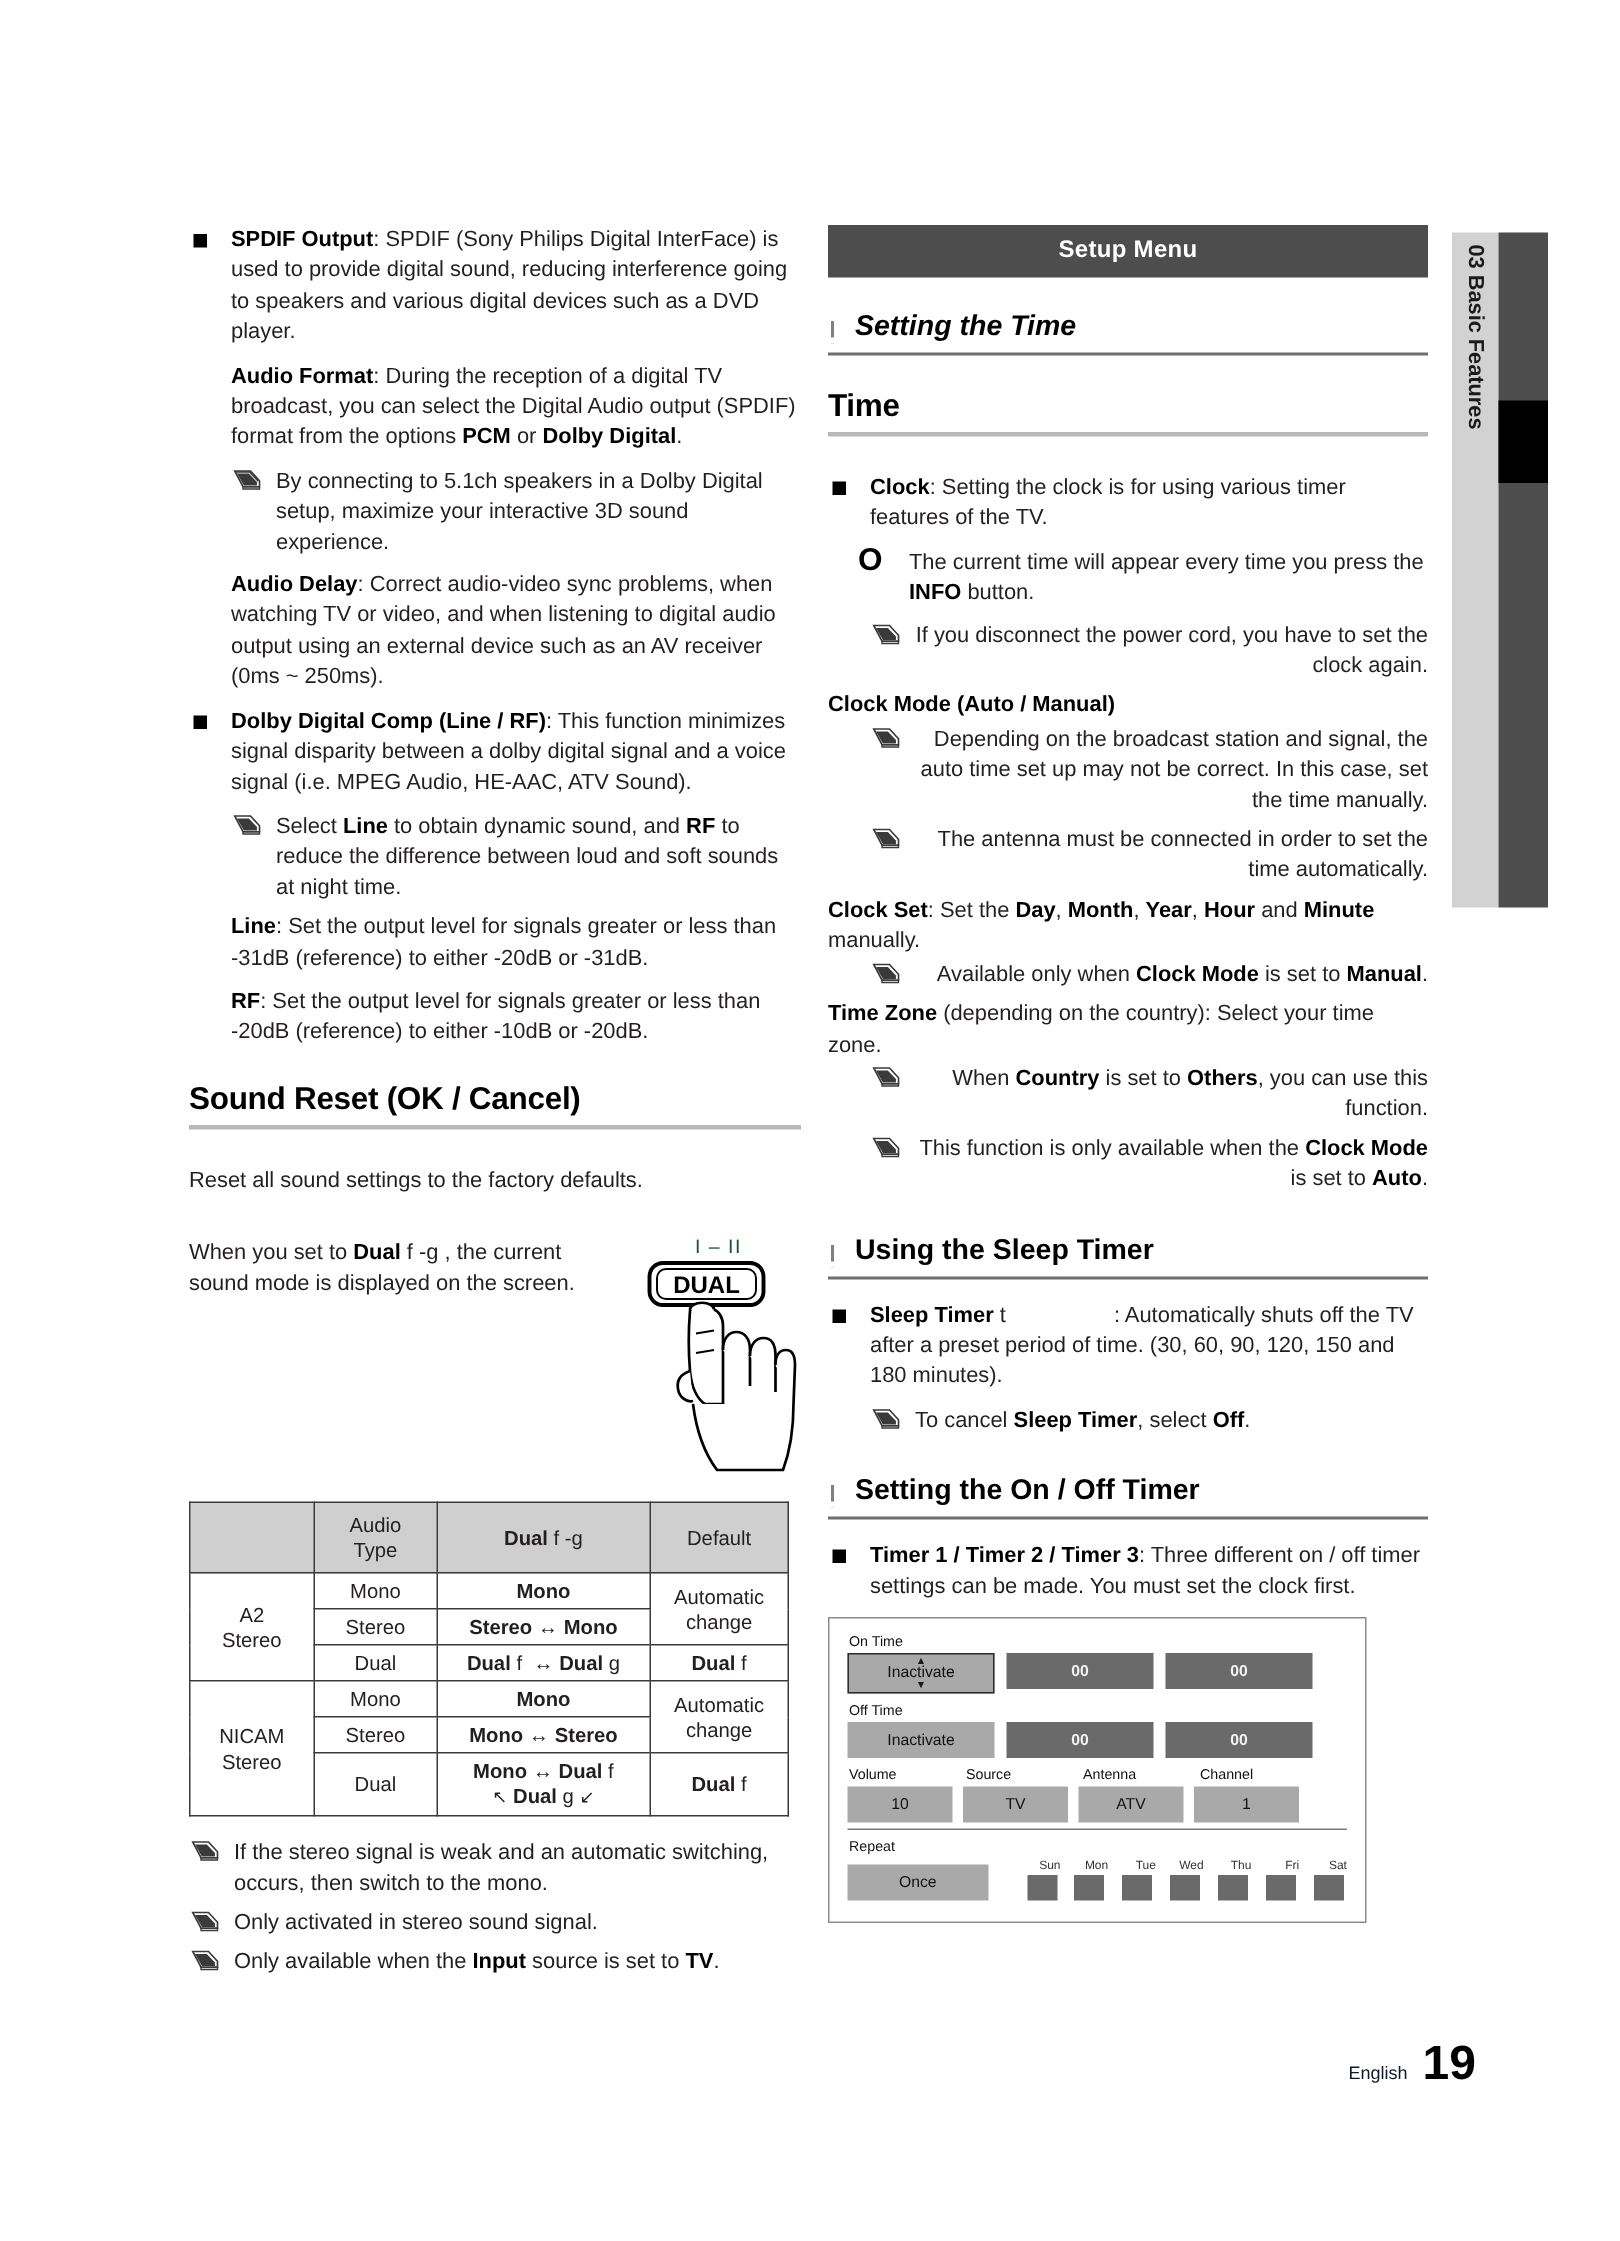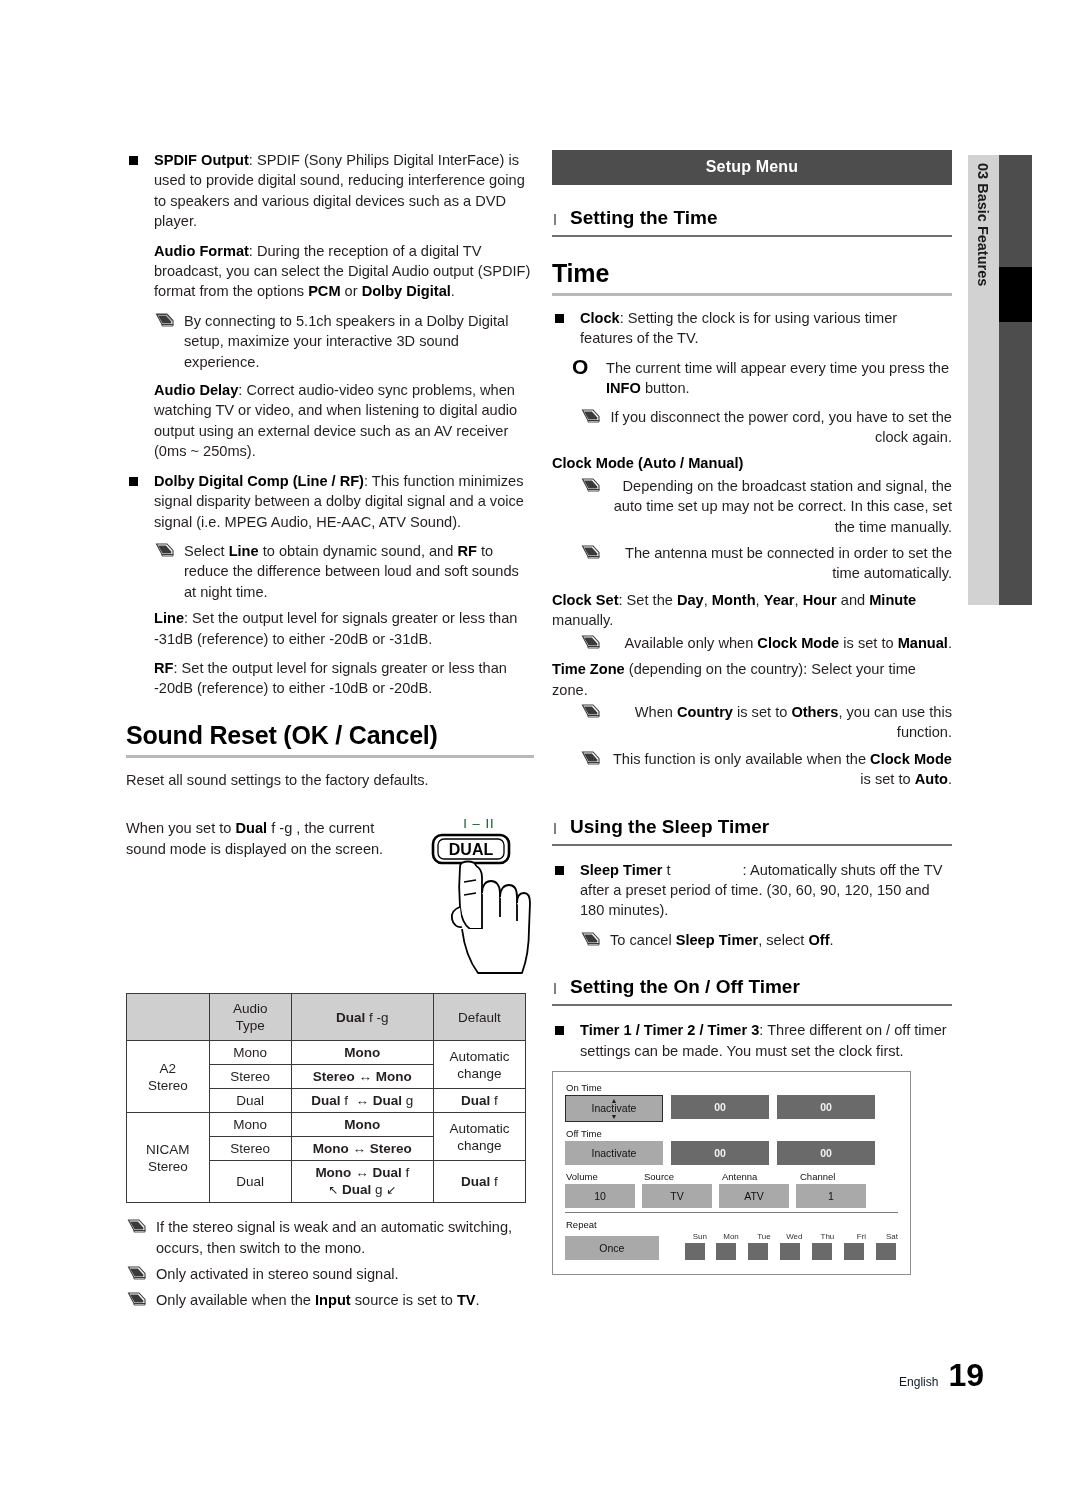--- a/index.html
+++ b/index.html
@@ -121,26 +121,26 @@
     left: 2px;
     top: 3px;
     width: 2px;
     height: 19px;
     background: #808080;
     border-top: 4px solid #fff;
     border-bottom: 4px solid #fff;
     box-sizing: border-box;
   }
   .h-big {
-    font-size: 25px;
+    font-size: 21px;
     font-weight: bold;
     color: #000;
     padding-bottom: 5px;
     border-bottom: 3px solid #b8b8b8;
-    margin-bottom: 12px;
+    margin-bottom: 24px;
     letter-spacing: -0.2px;
   }
 
   
   .soundmode-row {
     display: flex;
     align-items: flex-start;
     gap: 10px;
   }
   .soundmode-text { flex: 1; padding-top: 2px; }
@@ -444,21 +444,21 @@
       </span>
       <span>Only available when the </span><span class="b">Input</span><span> source is set to </span><span class="b">TV</span><span>.</span>
     </div>
   </div>
 </div>
 
 <div class="col-right">
 
   <div class="banner">Setup Menu</div>
 
-  <div class="h-sub" style="margin-top:22px;">
+  <div class="h-sub" style="margin-top:22px;font-style:italic;">
     <span class="tick"></span>
     <span>Setting the Time</span>
   </div>
 
   <div class="h-big" style="margin-top:22px;">Time</div>
 
   <div class="bullet">
     <span class="sq"></span>
     <div class="p"><span class="b">Clock</span><span>: Setting the clock is for using various timer features of the TV.</span></div>
   </div>

